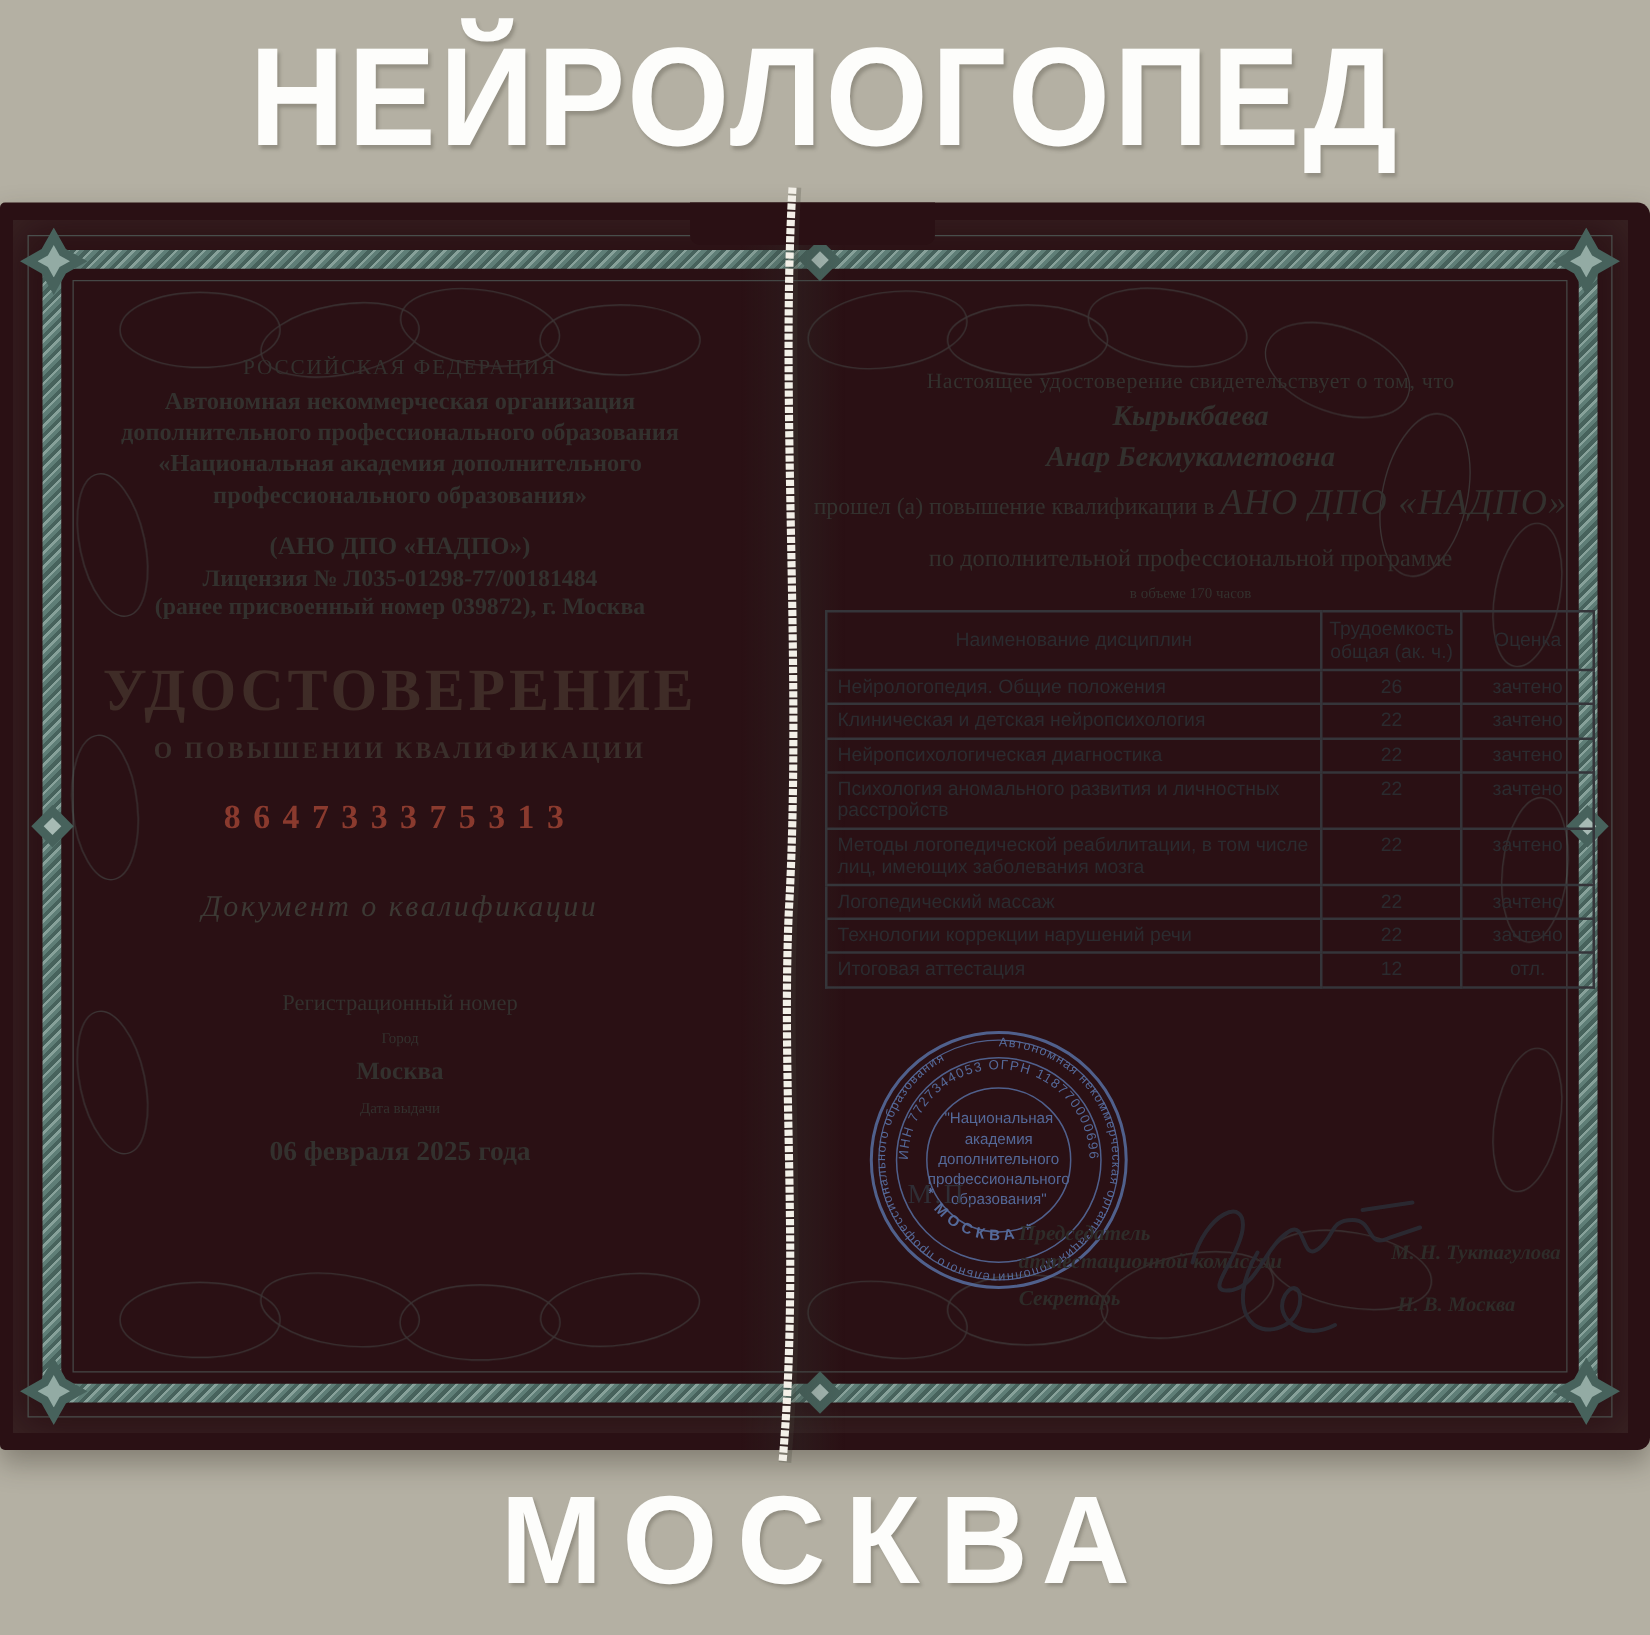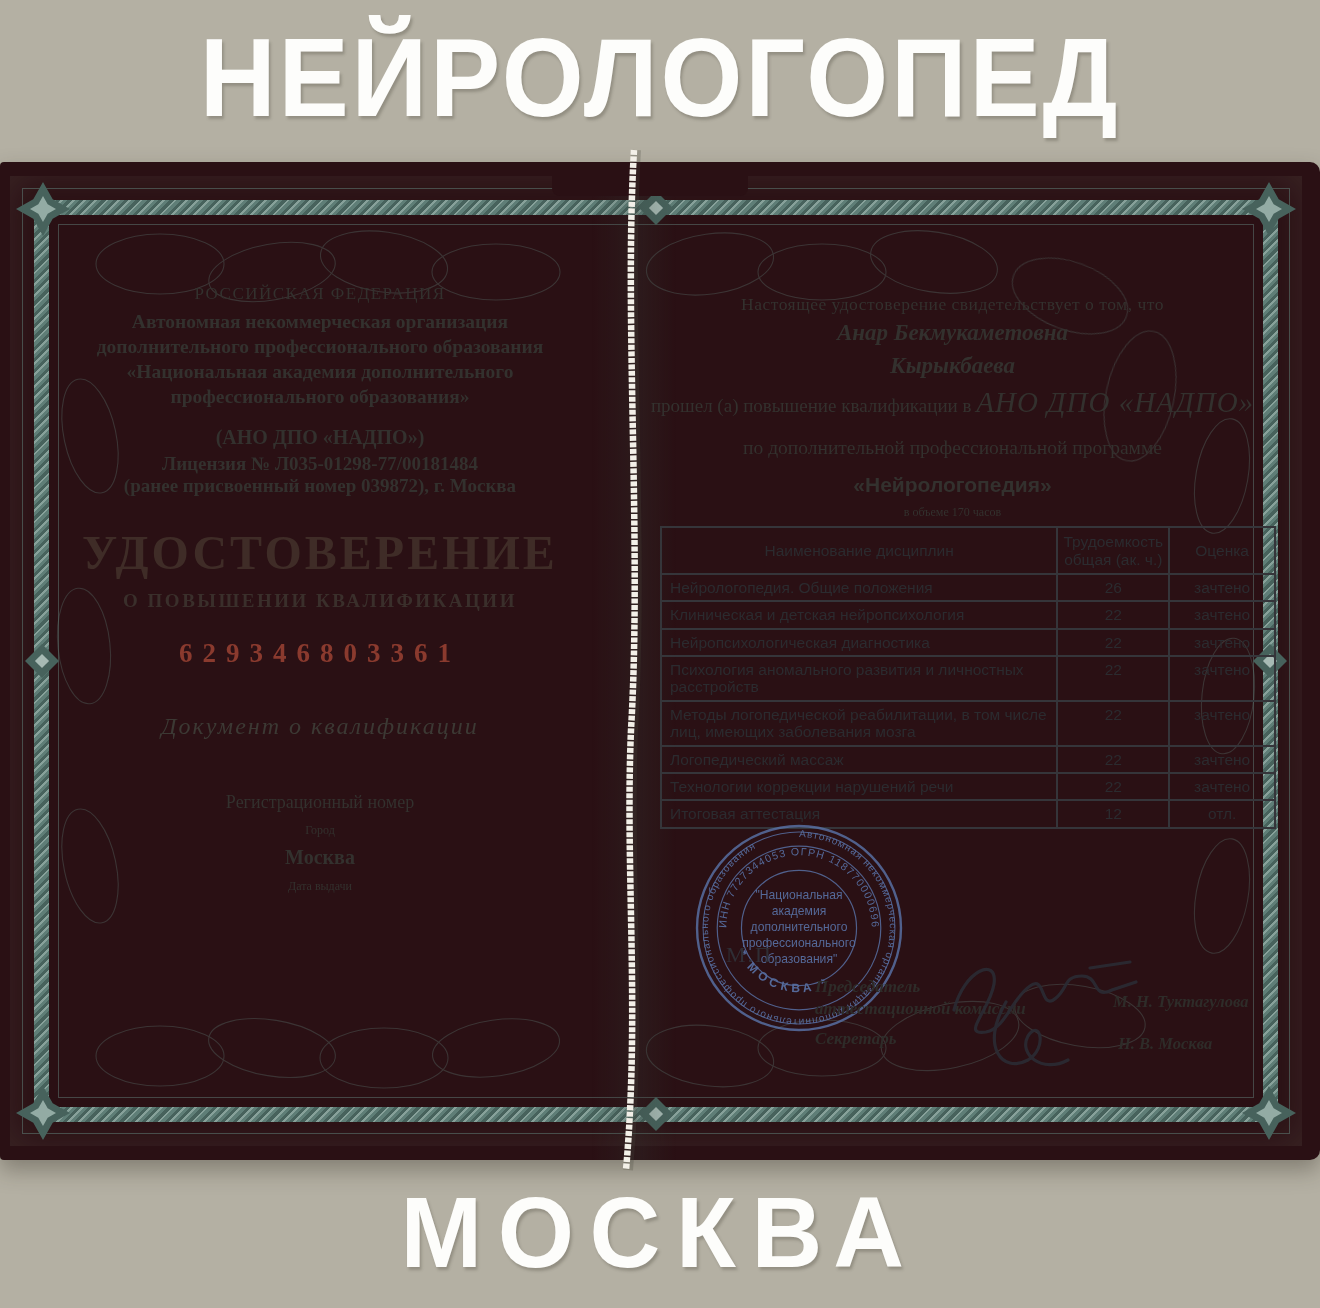--- a/index.html
+++ b/index.html
@@ -146,38 +146,38 @@
 
     <div class="content">
       <div class="col col-left">
         <div class="t-country">РОССИЙСКАЯ ФЕДЕРАЦИЯ</div>
         <div class="t-org">Автономная некоммерческая организация дополнительного профессионального образования «Национальная академия дополнительного профессионального образования»</div>
         <div class="t-org-short">(АНО ДПО «НАДПО»)</div>
         <div class="t-license">Лицензия № Л035-01298-77/00181484</div>
         <div class="t-license-prev">(ранее присвоенный номер 039872), г. Москва</div>
         <div class="t-doc-title">УДОСТОВЕРЕНИЕ</div>
         <div class="t-doc-sub">О ПОВЫШЕНИИ КВАЛИФИКАЦИИ</div>
-        <div class="t-number">629346803361</div>
+        <div class="t-number">864733375313</div>
         <div class="t-kind">Документ о квалификации</div>
         <div class="t-label">Регистрационный номер</div>
         <div class="t-label2">Город</div>
         <div class="t-value-b">Москва</div>
         <div class="t-label2">Дата выдачи</div>
+        <div class="t-date">06 февраля 2025 года</div>
       </div>
 
       <div class="col col-right">
         <div class="r-intro">Настоящее удостоверение свидетельствует о том, что</div>
+        <div class="r-name">Кырыкбаева</div>
         <div class="r-name">Анар Бекмукаметовна</div>
-        <div class="r-name">Кырыкбаева</div>
         <div class="r-completed">
           <span>прошел (а) повышение квалификации в</span>
           <span class="org-big">АНО ДПО «НАДПО»</span>
         </div>
         <div class="r-program-label">по дополнительной профессиональной программе</div>
-        <div class="r-program-name">«Нейрологопедия»</div>
         <div class="r-volume">в объеме 170 часов</div>
 
         <table class="courses">
           <colgroup>
               <col class="c-name">
               <col class="c-hours">
               <col class="c-grade">
             </colgroup>
           <thead>
             <tr>

